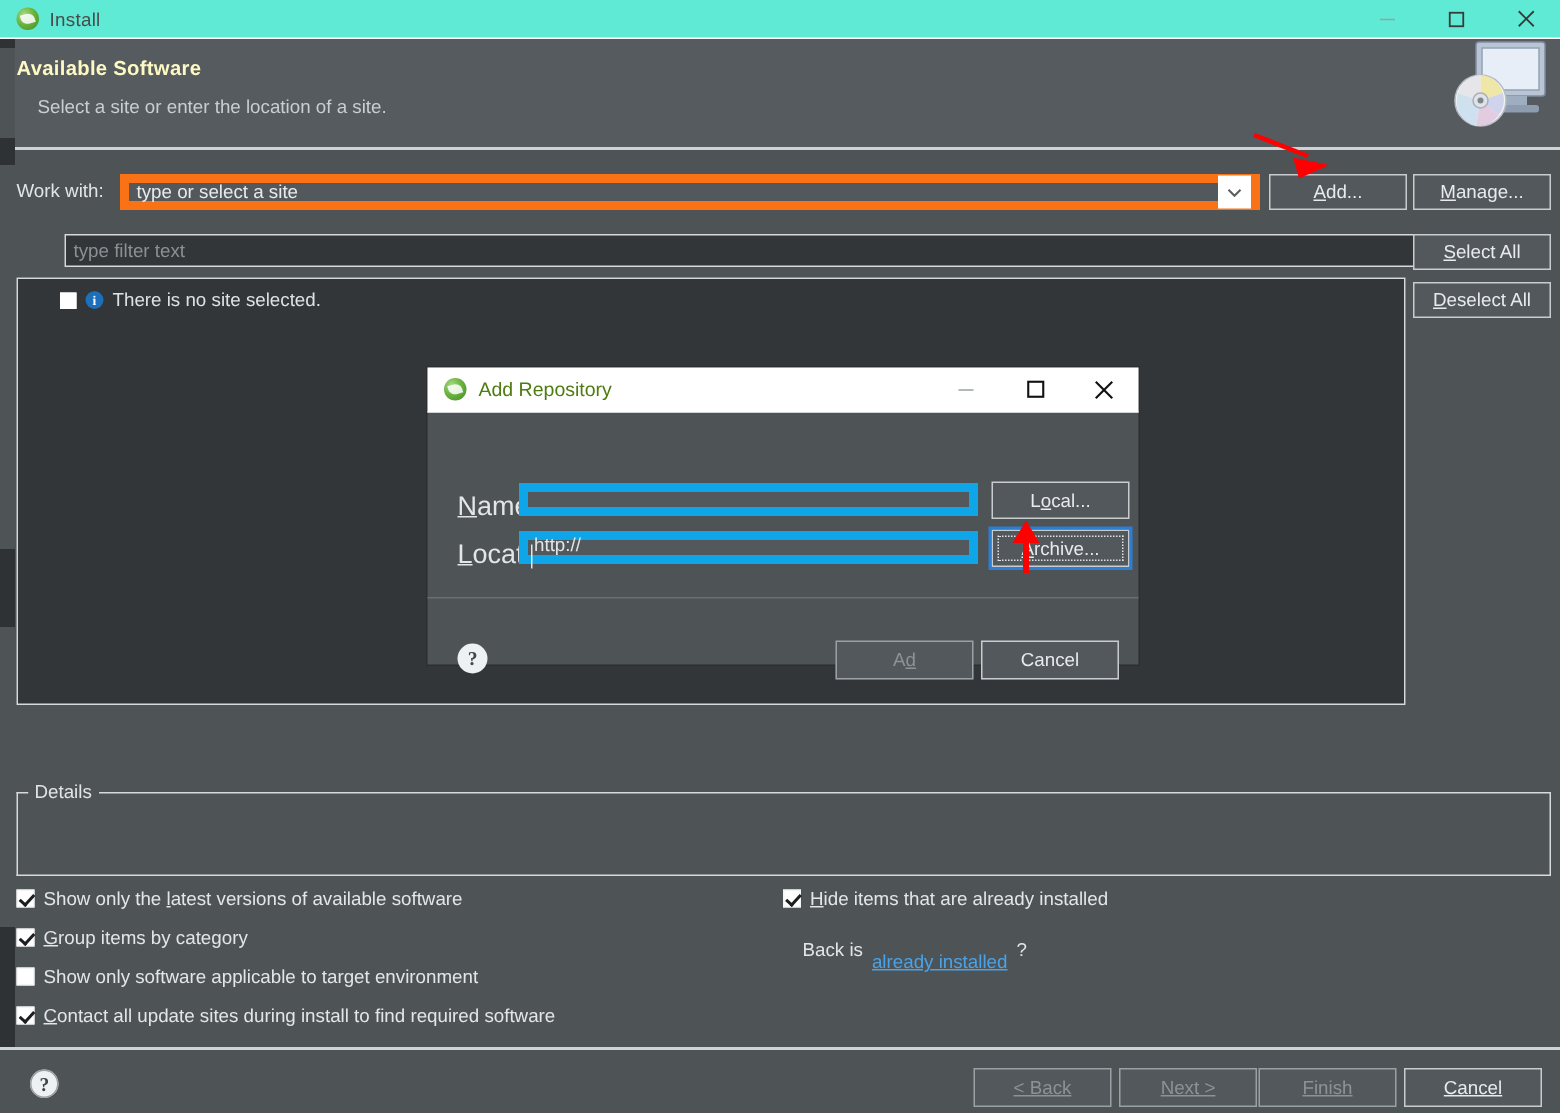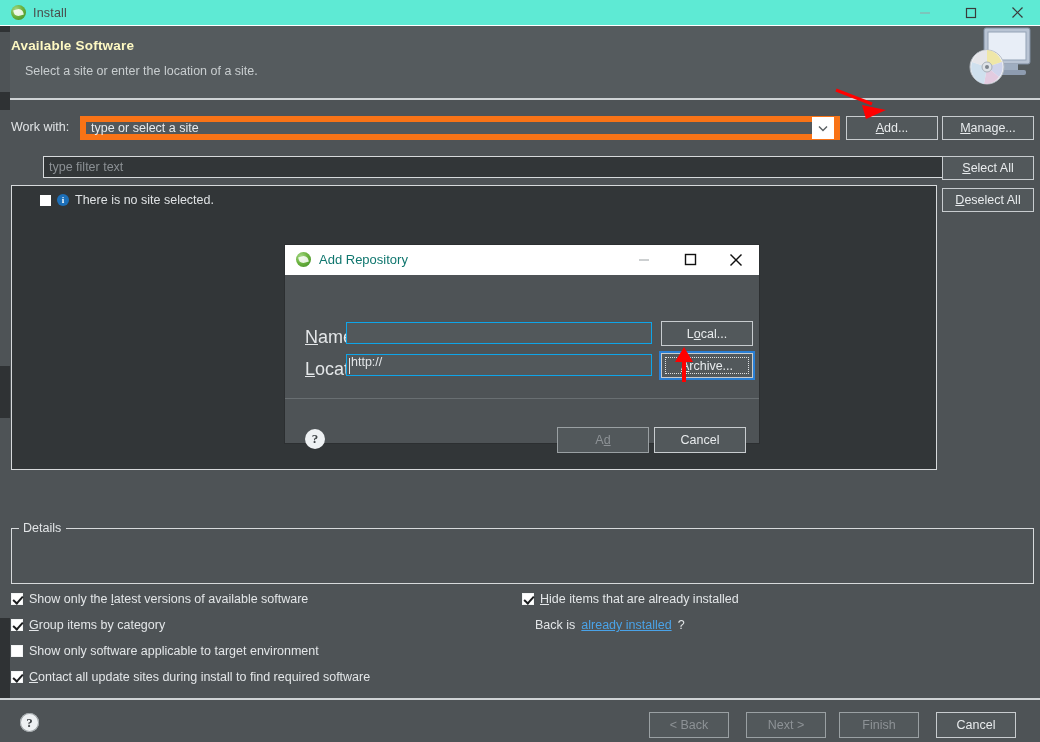--- a/index.html
+++ b/index.html
@@ -140,55 +140,55 @@
 
   .chk-row{ position:absolute; display:flex; align-items:center; gap:6px; font-size:12.5px; color:#e3e6e8; }
   .cb{
     width:12px; height:12px; border:1px solid #f2f4f5; background:#ffffff; flex:none;
     position:relative;
   }
   .cb.checked:after{
     content:""; position:absolute; left:3px; top:0px; width:4px; height:8px;
     border:solid #1b1d1f; border-width:0 2px 2px 0; transform:rotate(42deg);
   }
-  a.link{ color:#4aa3e8; text-decoration:underline; }
+  a.link{ color:#4aa3e8; text-decoration:underline;margin-top:16px; }
 
   
   .botbar{
     position:absolute; left:0; top:698px; width:1040px; height:44px;
     background:#4e5356; border-top:2px solid #cfd3d5;
   }
   .help-btn{
     position:absolute; left:20px; top:13px; width:19px; height:19px;
     border-radius:50%; background:#eef1f3;
     color:#3f4447; font-size:13px; font-weight:bold; line-height:19px; text-align:center;
     font-family:"Liberation Serif", serif;
     box-shadow:0 0 0 1px #9aa0a3 inset;
   }
-  .bb{ position:absolute; top:12px; width:80px; height:26px; }
+  .bb{ position:absolute; top:12px; width:92px; height:26px;text-decoration:underline; }
 
   
   .dialog{
     position:absolute; left:285px; top:245px; width:474px; height:198px;
     background:#4e5356; box-shadow:0 0 0 1px #2c2f31;
   }
   .dlg-title{
     height:30px; background:#ffffff; display:flex; align-items:center;
     border-bottom:1px solid #ffffff;
   }
   .dlg-title .lt{ display:flex; align-items:center; gap:8px; padding-left:11px; }
-  .dlg-title .t{ color:#0f766e; font-size:13px; }
+  .dlg-title .t{ color:#4d7c0f; font-size:13px; }
   .dlg-ctrls{ margin-left:auto; display:flex; }
   .dlg-btn{ width:46px; height:30px; display:flex; align-items:center; justify-content:center; color:#1a1a1a; }
 
   .dlg-body{ position:relative; height:168px; }
   .f-lbl{ position:absolute; font-size:18px; color:#e3e6e8; }
   .f-input{
-    position:absolute; height:22px; border:1px solid #0ea5e9; background:#52585b;
-    display:flex; align-items:flex-start;
+    position:absolute; height:22px; border:6px solid #0ea5e9; background:#52585b;
+    display:flex; align-items:flex-end;
   }
   .f-input span{ padding-left:4px; color:#e3e6e8; font-size:12.5px; }
   .f-input.caret:before{
     content:""; position:absolute; left:2px; top:3px; width:1px; height:16px; background:#e3e6e8;
   }
   .dlg-sep{ position:absolute; left:0; top:123px; width:474px; height:1px; background:#696f72; }
   .dlg-help{
     position:absolute; left:20px; top:154px; width:20px; height:20px; border-radius:50%;
     background:#eef1f3; color:#3f4447; font-size:13px; font-weight:bold;
     line-height:20px; text-align:center; font-family:"Liberation Serif", serif;

